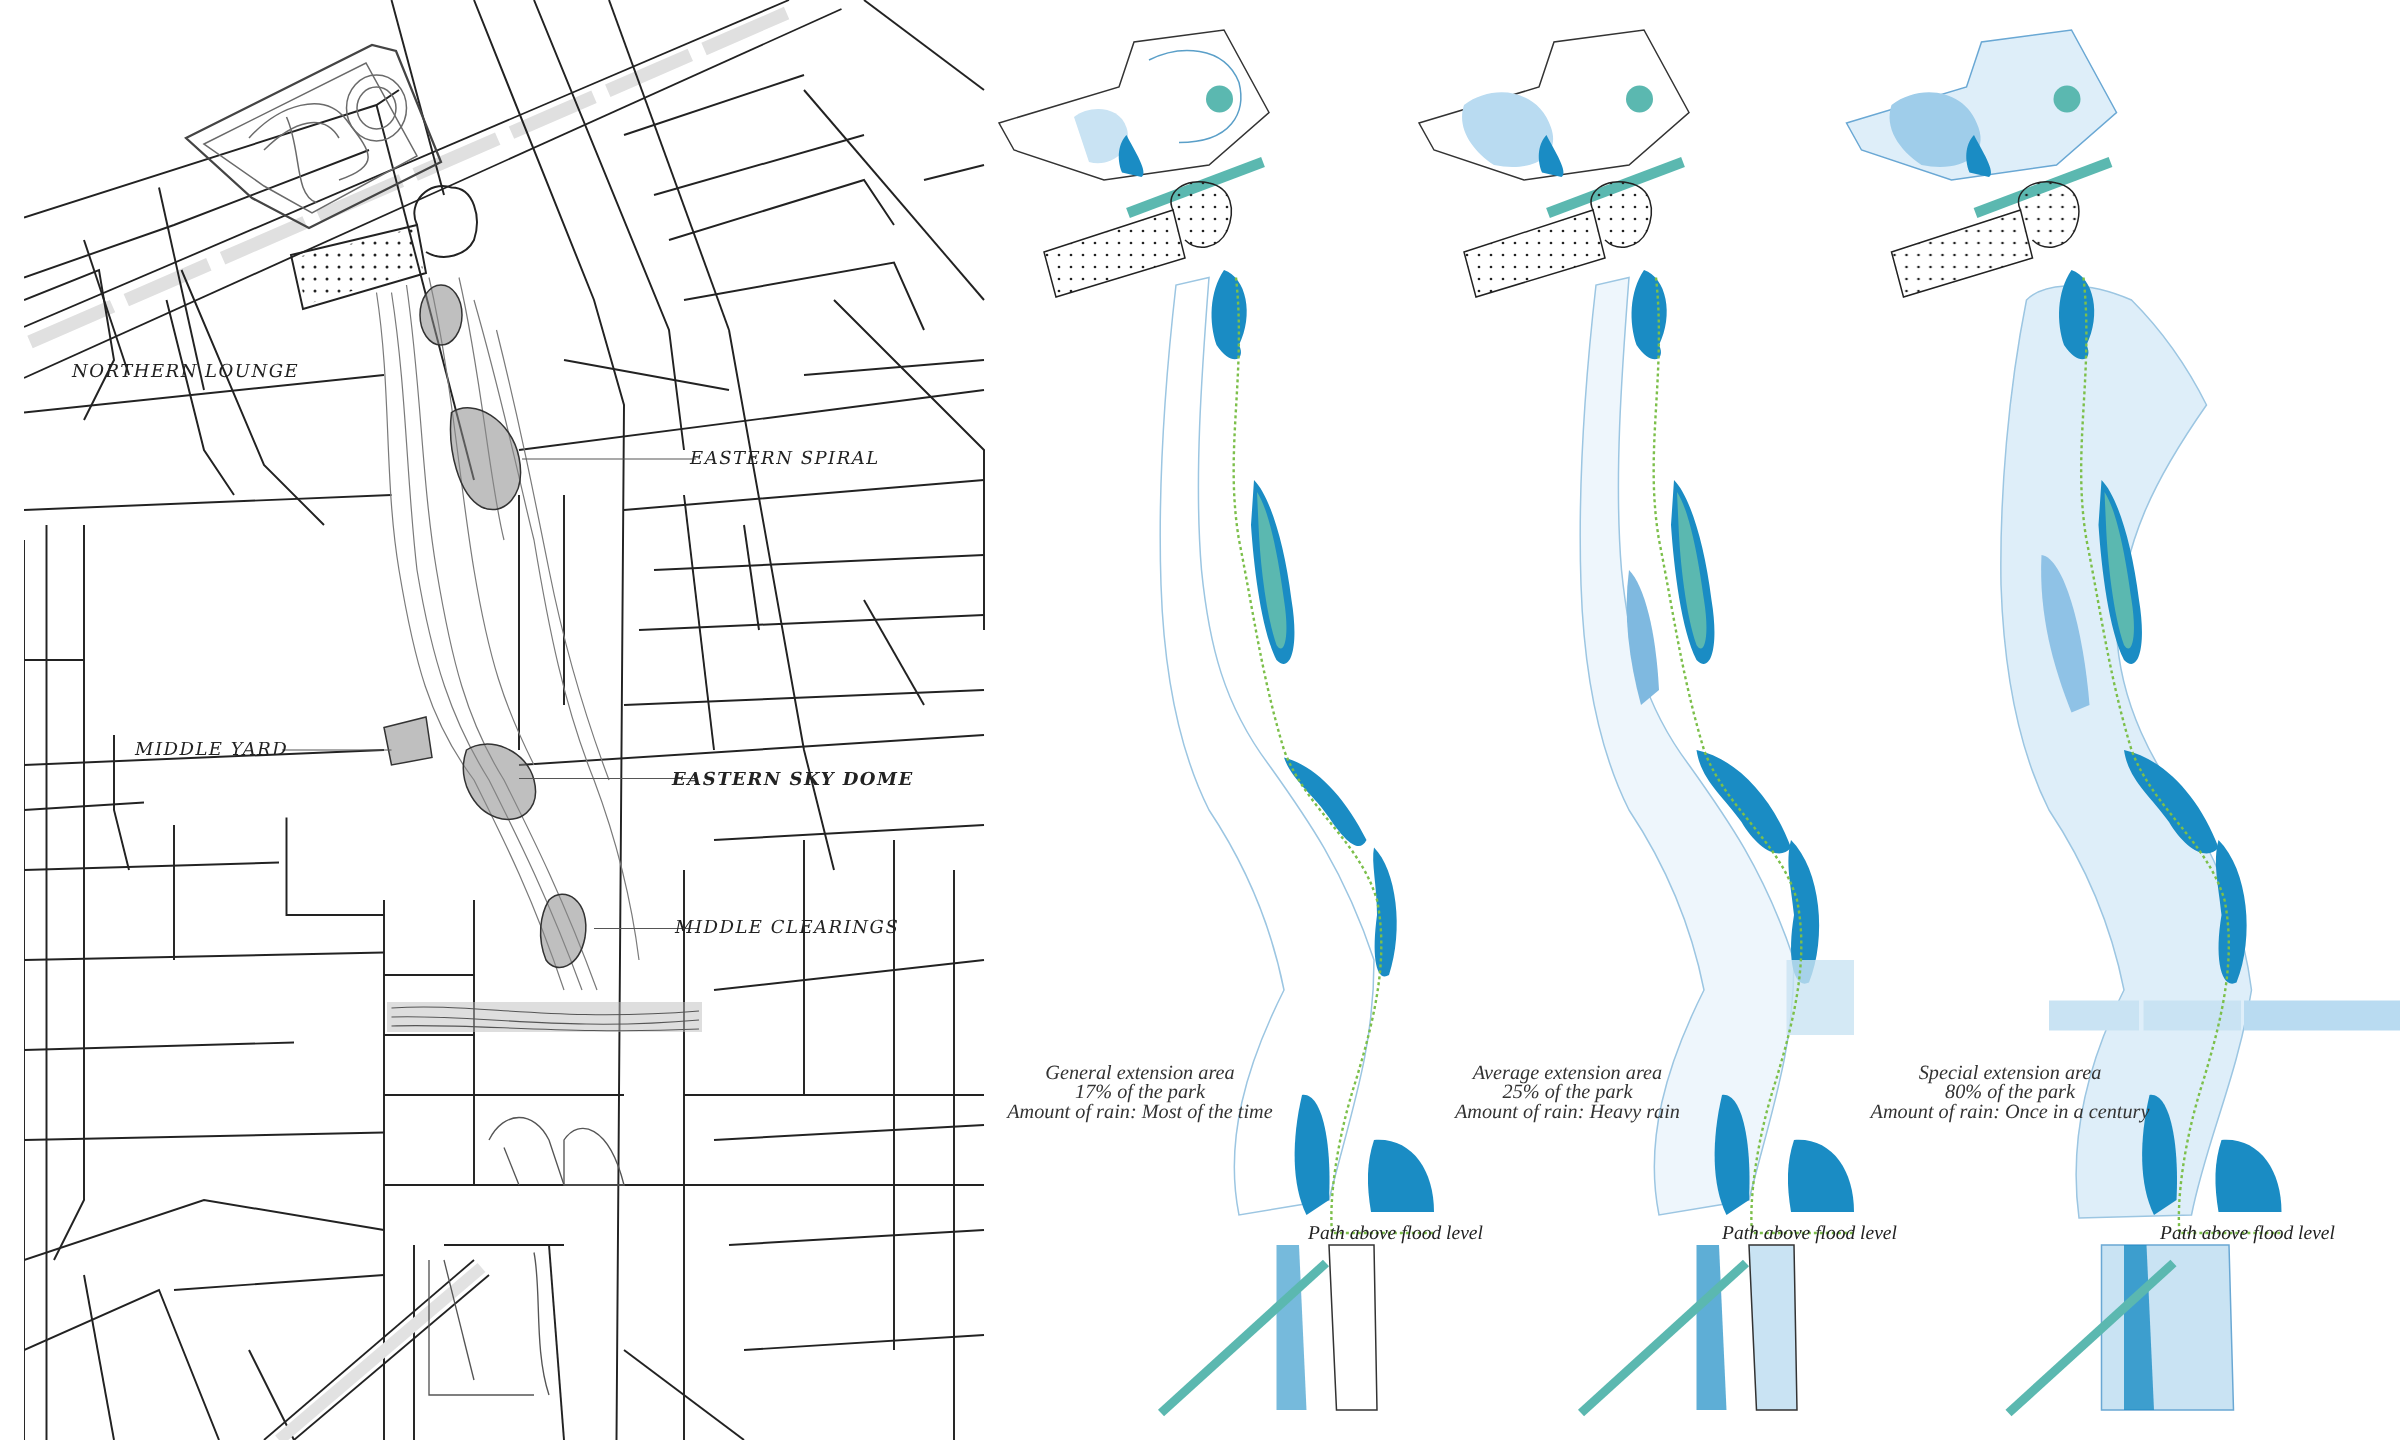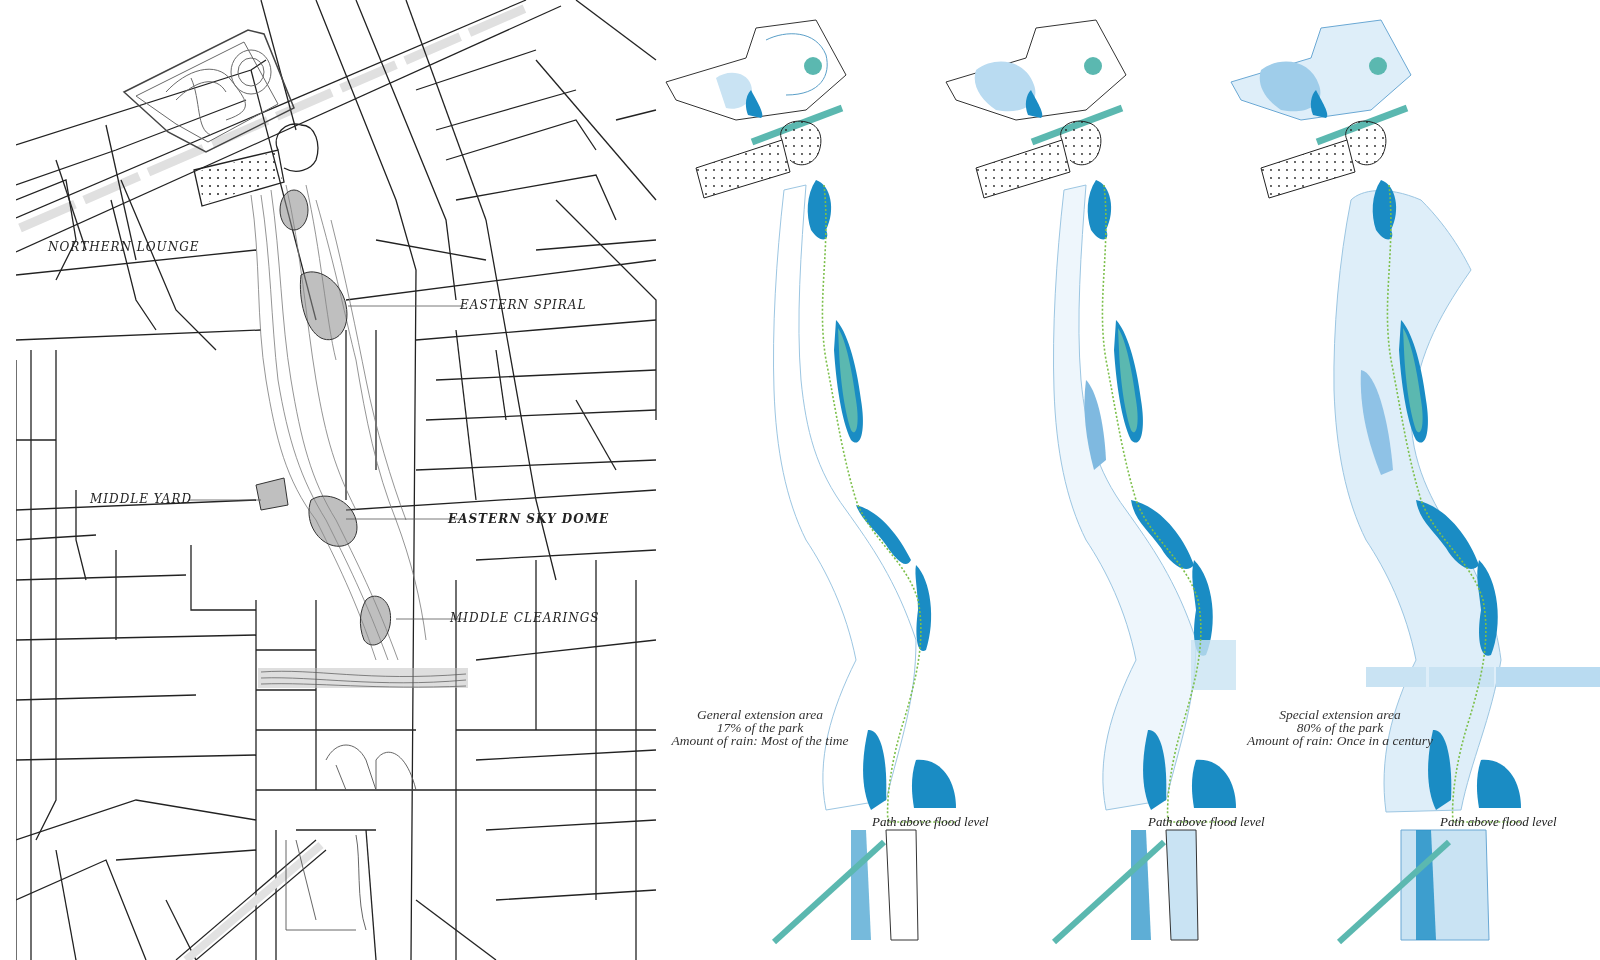--- a/index.html
+++ b/index.html
@@ -247,20 +247,25 @@
     <path d="M195 500 C220 505, 245 530, 258 565 C250 575, 235 565, 225 548 C212 530, 198 520, 195 500 Z" fill="#1a8cc4"></path>
     <path d="M258 560 C278 580, 282 625, 270 655 C260 660, 255 640, 260 610 C258 590, 254 575, 258 560 Z" fill="#1a8cc4"></path>
     <path d="M255 640 L300 640 L300 690 L255 690 Z" fill="#c9e3f3" opacity="0.8"></path>
     <path d="M212 730 C225 728, 232 760, 230 800 L215 810 C205 790, 205 760, 212 730 Z" fill="#1a8cc4"></path>
     <path d="M260 760 C285 758, 300 780, 300 808 L258 808 C255 790, 255 775, 260 760 Z" fill="#1a8cc4"></path>
     <path d="M168 185 C175 250, 160 300, 170 360 C180 410, 185 450, 200 500 C215 540, 250 560, 262 600 C270 640, 260 680, 248 720 C235 760, 230 800, 232 822 L300 822" fill="none" stroke="#7cbf4a" stroke-width="1.6" stroke-dasharray="2 2"></path>
     <path d="M230 830 L260 830 L262 940 L235 940 Z" fill="#c9e3f3" stroke="#333" stroke-width="1"></path>
     <path d="M195 830 L210 830 L215 940 L195 940 Z" fill="#1a8cc4" opacity="0.7"></path>
     <path d="M118 942 L228 842" stroke="#5bb8b0" stroke-width="6"></path>
   </svg>
+  <div class="caption" style="left:20px;top:708px;width:210px;">
+    <div>Average extension area</div>
+    <div>25% of the park</div>
+    <div>Amount of rain: Heavy rain</div>
+  </div>
   <div class="path-note" style="left:228px;top:814px;">Path above flood level</div>
 </div>
 
 <div id="flood-3" class="panel flood">
   <svg width="395" height="960" viewBox="0 0 395 960">
     <g>
       <path d="M10 82 L90 58 L100 28 L160 20 L190 75 L150 110 L80 120 L20 100 Z" fill="#deeef9" stroke="#6aa8d4" stroke-width="1"></path>
       <path d="M40 70 C60 55, 90 60, 98 85 C105 105, 85 115, 60 110 C45 100, 35 85, 40 70 Z" fill="#9fcdea"></path>
       <path d="M95 90 C100 100, 110 115, 105 118 L92 115 C88 105, 90 95, 95 90 Z" fill="#1a8cc4"></path>
       <circle cx="157" cy="66" r="9" fill="#5bb8b0"></circle>

